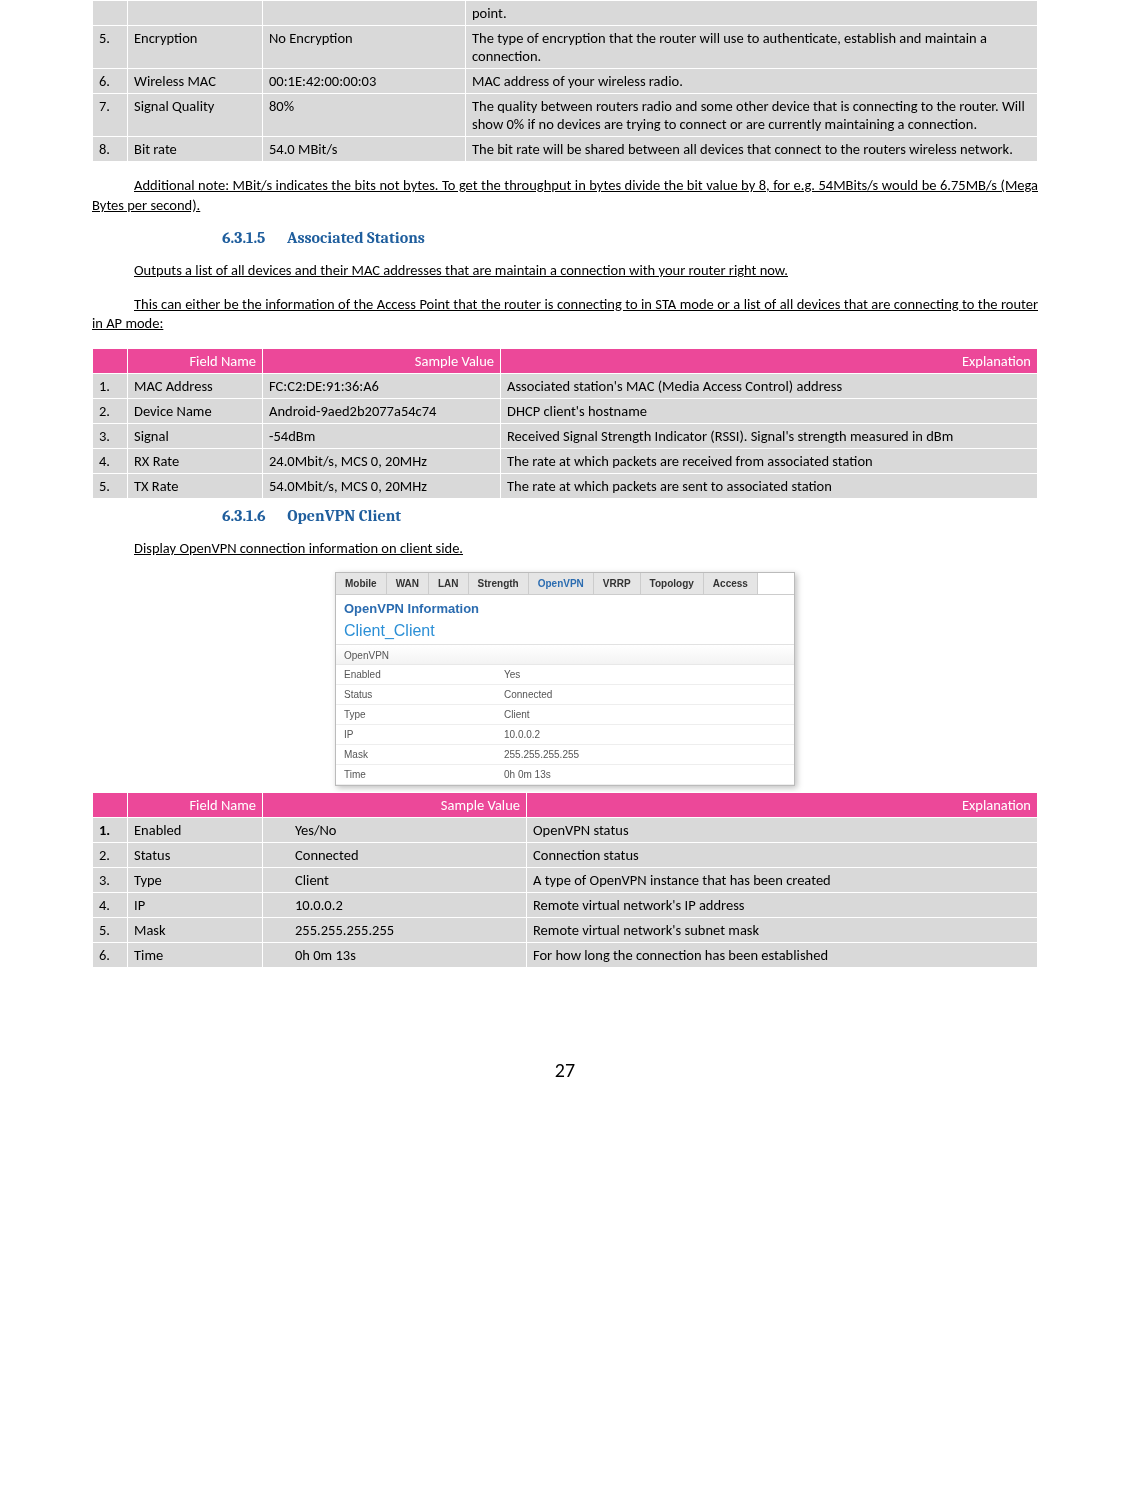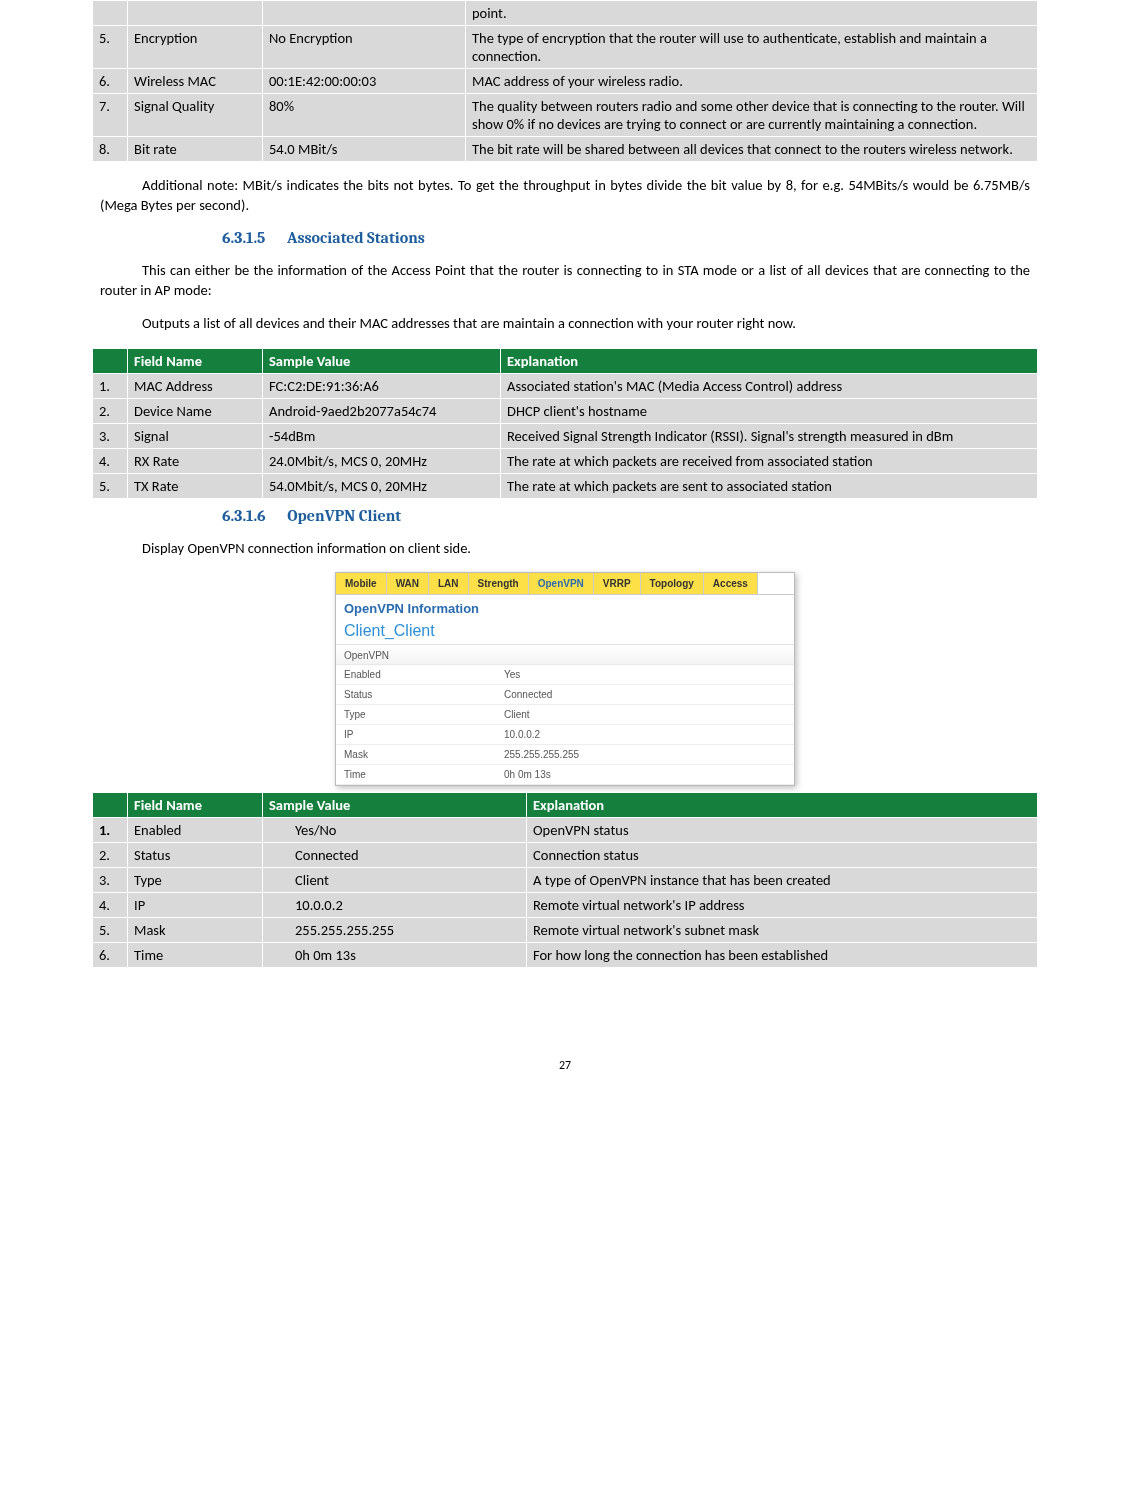--- a/index.html
+++ b/index.html
@@ -25,23 +25,24 @@
     margin: 0;
   }
   table.doc-table td, table.doc-table th {
     border: 1px solid #fff;
     padding: 3px 6px;
     vertical-align: top;
     text-align: left;
     font-size: 14.5px;
   }
   table.doc-table th {
-    background: #15803d;
+    background: #ec4899;
     color: #fff;
-    font-weight: bold;
+    font-weight: normal;
+    text-align: right;
   }
   table.doc-table th.blankhead {
     width: 22px;
   }
   table.doc-table td {
     background: #d9d9d9;
   }
   table.doc-table td.num {
     width: 22px;
   }
@@ -50,59 +51,60 @@
   }
   table.doc-table td.sval {
     width: 190px;
   }
   table.doc-table.t3 td.sval {
     width: 225px;
   }
   table.doc-table.t4 td.fname { width: 122px; }
   table.doc-table.t4 td.sval { width: 225px; padding-left: 32px; }
   p.body {
-    margin: 14px 8px;
+    margin: 14px 0;
     line-height: 1.35;
     text-align: justify;
+    text-decoration: underline;
   }
   p.body.indent {
     text-indent: 42px;
   }
   .section-heading {
     color: #1f5e9d;
     font-weight: bold;
     font-family: Cambria, serif;
     font-size: 16px;
     margin: 8px 0 10px 130px;
   }
   .section-heading .num { margin-right: 18px; }
   .justify { text-align: justify; }
   .page-number {
     text-align: center;
     margin-top: 90px;
-    font-size: 12px;
+    font-size: 20px;
   }
   
   .screenshot {
     width: 458px;
     margin: 8px auto 6px auto;
     border: 1px solid #bbb;
     box-shadow: 2px 2px 6px rgba(0,0,0,0.25);
     font-family: Arial, sans-serif;
     font-size: 10px;
     background: #fff;
   }
   .ss-tabs {
     display: flex;
     border-bottom: 1px solid #ccc;
   }
   .ss-tabs .tab {
     padding: 5px 9px;
     border-right: 1px solid #ccc;
-    background: #fde047;
+    background: #e5e5e5;
     color: #333;
     font-size: 10px;
     font-weight: bold;
     cursor: pointer;
   }
   .ss-tabs .tab.active { color: #2b6cb0; }
   .ss-title {
     padding: 6px 8px 2px 8px;
     color: #2b6cb0;
     font-weight: bold;
@@ -177,22 +179,22 @@
   </div>
 
   <div class="content">
     <p class="body indent">Additional note: MBit/s indicates the bits not bytes. To get the throughput in bytes divide the bit value by 8, for e.g. 54MBits/s would be 6.75MB/s (Mega Bytes per second).</p>
 
     <div class="section-heading">
       <span class="num">6.3.1.5</span>
       <span>Associated Stations</span>
     </div>
 
+    <p class="body indent">Outputs a list of all devices and their MAC addresses that are maintain a connection with your router right now.</p>
     <p class="body indent">This can either be the information of the Access Point that the router is connecting to in STA mode or a list of all devices that are connecting to the router in AP mode:</p>
-    <p class="body indent">Outputs a list of all devices and their MAC addresses that are maintain a connection with your router right now.</p>
   </div>
 
   <div class="full-table">
   <table class="doc-table t3">
     <thead>
       <tr>
         <th class="blankhead"></th>
         <th>Field Name</th>
         <th>Sample Value</th>
         <th>Explanation</th>

